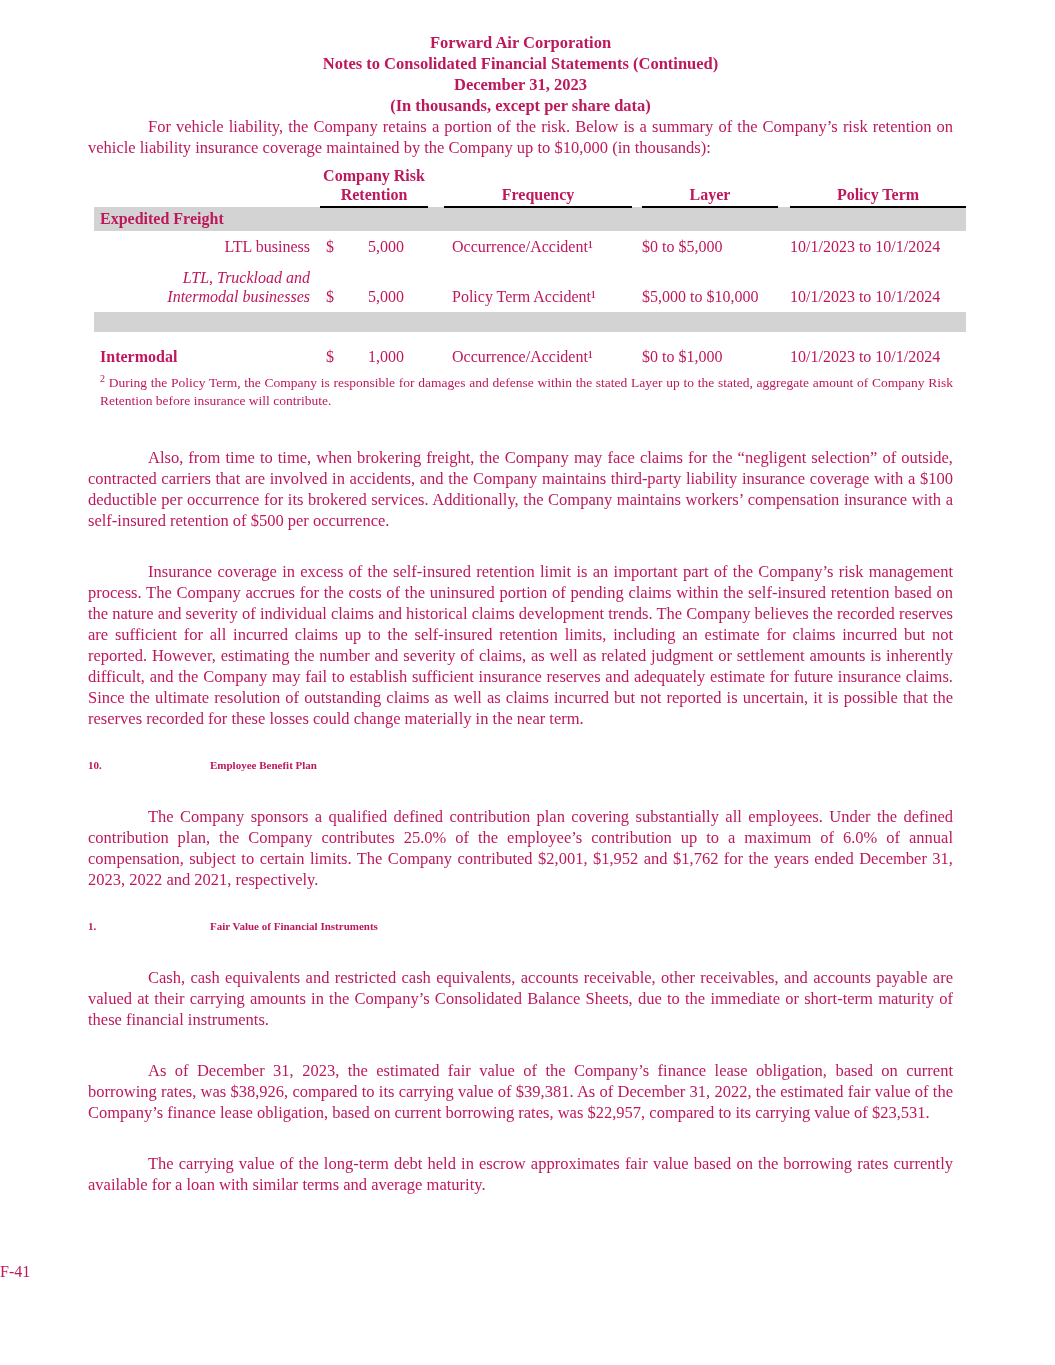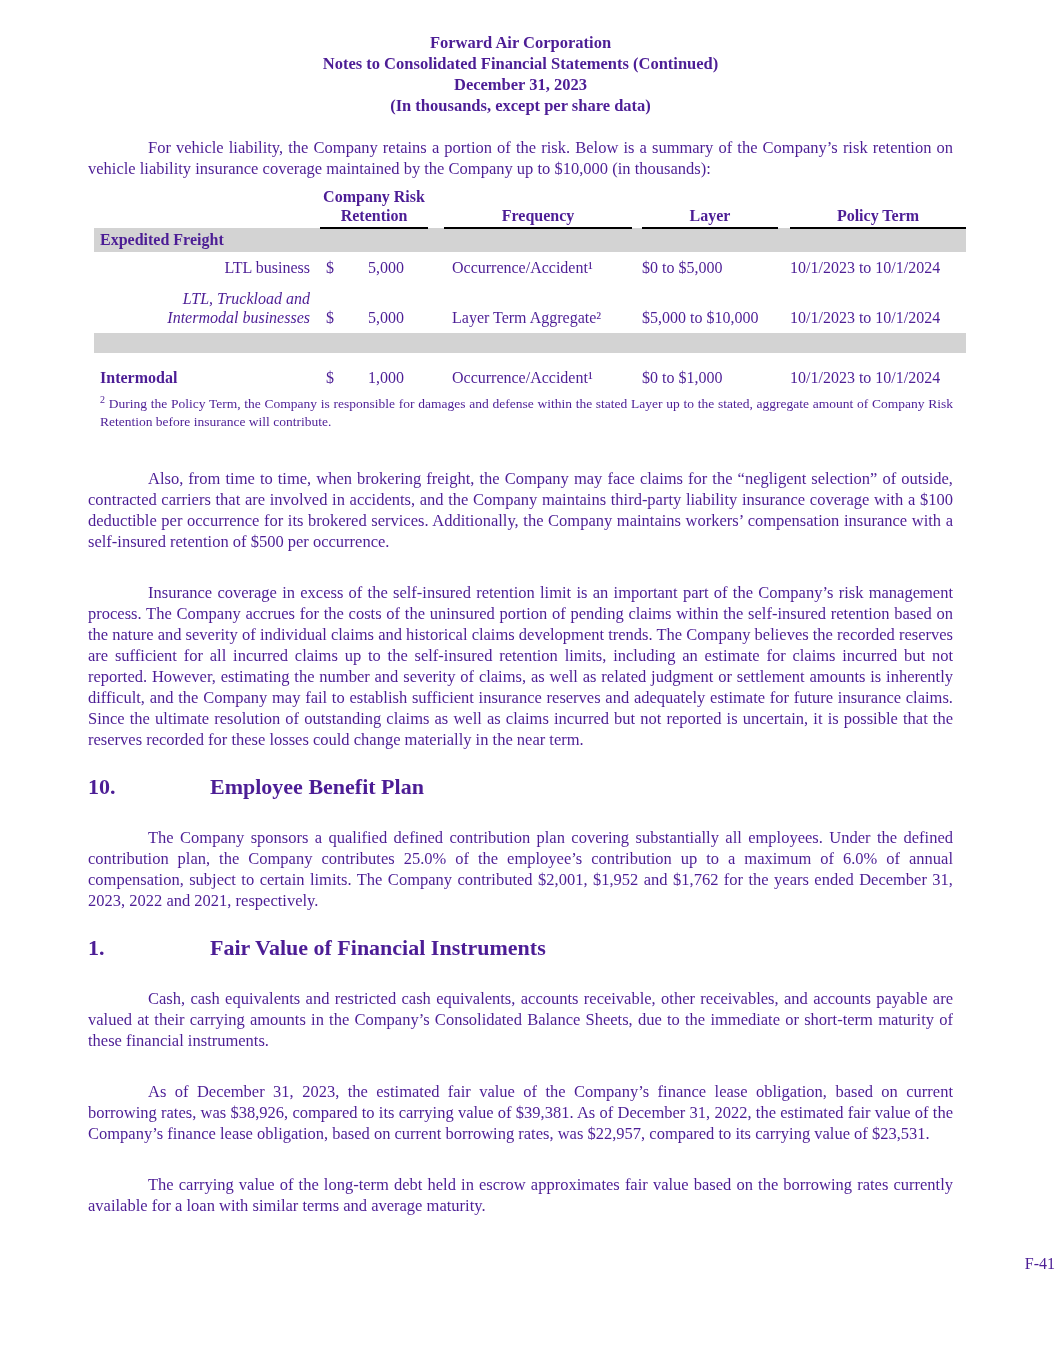--- a/index.html
+++ b/index.html
@@ -3,38 +3,38 @@
 <meta charset="utf-8">
 <style>
   html, body { margin: 0; padding: 0; background: #ffffff; }
   .page {
     position: relative;
     width: 1055px;
     height: 1293px;
     box-sizing: border-box;
     padding: 32px 102px 0 88px;
     font-family: "Liberation Serif", serif;
-    color: #4c1d95;
+    color: #be185d;
     background: #fff;
     overflow: hidden;
   }
   .doc-header {
     text-align: center;
     font-weight: bold;
     font-size: 16.5px;
     line-height: 21px;
   }
   p.body-text {
     margin: 0;
     font-size: 16.5px;
     line-height: 21px;
     text-align: justify;
     text-indent: 60px;
   }
-  p.mt-intro { margin-top: 21px; }
+  p.mt-intro { }
   p.mt-para  { margin-top: 30px; }
 
   
   table.fin-table {
     border-collapse: collapse;
     table-layout: fixed;
     width: 872px;
     margin: 8px 0 0 6px;
     font-size: 16px;
   }
@@ -82,33 +82,33 @@
     font-size: 13.5px;
     line-height: 17.5px;
     text-align: justify;
   }
   .footnote + .footnote { margin-top: 22px; }
   .footnote sup { font-size: 10px; line-height: 0; }
 
   
   .section-heading {
     margin-top: 26px;
-    font-size: 22px;
+    font-size: 11px;
     font-weight: bold;
     line-height: 21px;
   }
   .section-heading .sec-num { display: inline-block; width: 122px; }
 
   
   .page-footer {
     position: absolute;
-    bottom: 20px;
+    bottom: 12px;
     left: 0;
     width: 100%;
-    text-align: right;
+    text-align: left;
     font-size: 16px;
     margin-top: 6px;
   }
 </style>
 </head>
 <body>
 
 <div class="page">
 
   <div class="doc-header">
@@ -167,21 +167,21 @@
       <td></td>
       <td class="policy">10/1/2023 to 10/1/2024</td>
     </tr>
 
 
     <tr class="row-tall">
       <td class="label-item"><span class="narrow-label">LTL, Truckload and Intermodal businesses</span></td>
       <td class="dollar">$</td>
       <td class="amount">5,000</td>
       <td></td>
-      <td class="freq">Layer Term Aggregate²</td>
+      <td class="freq">Policy Term Accident¹</td>
       <td></td>
       <td class="layer">$5,000 to $10,000</td>
       <td></td>
       <td class="policy">10/1/2023 to 10/1/2024</td>
     </tr>
 
     <tr class="shaded spacer-shaded">
       <td colspan="9"></td>
     </tr>
     <tr class="spacer-white">

